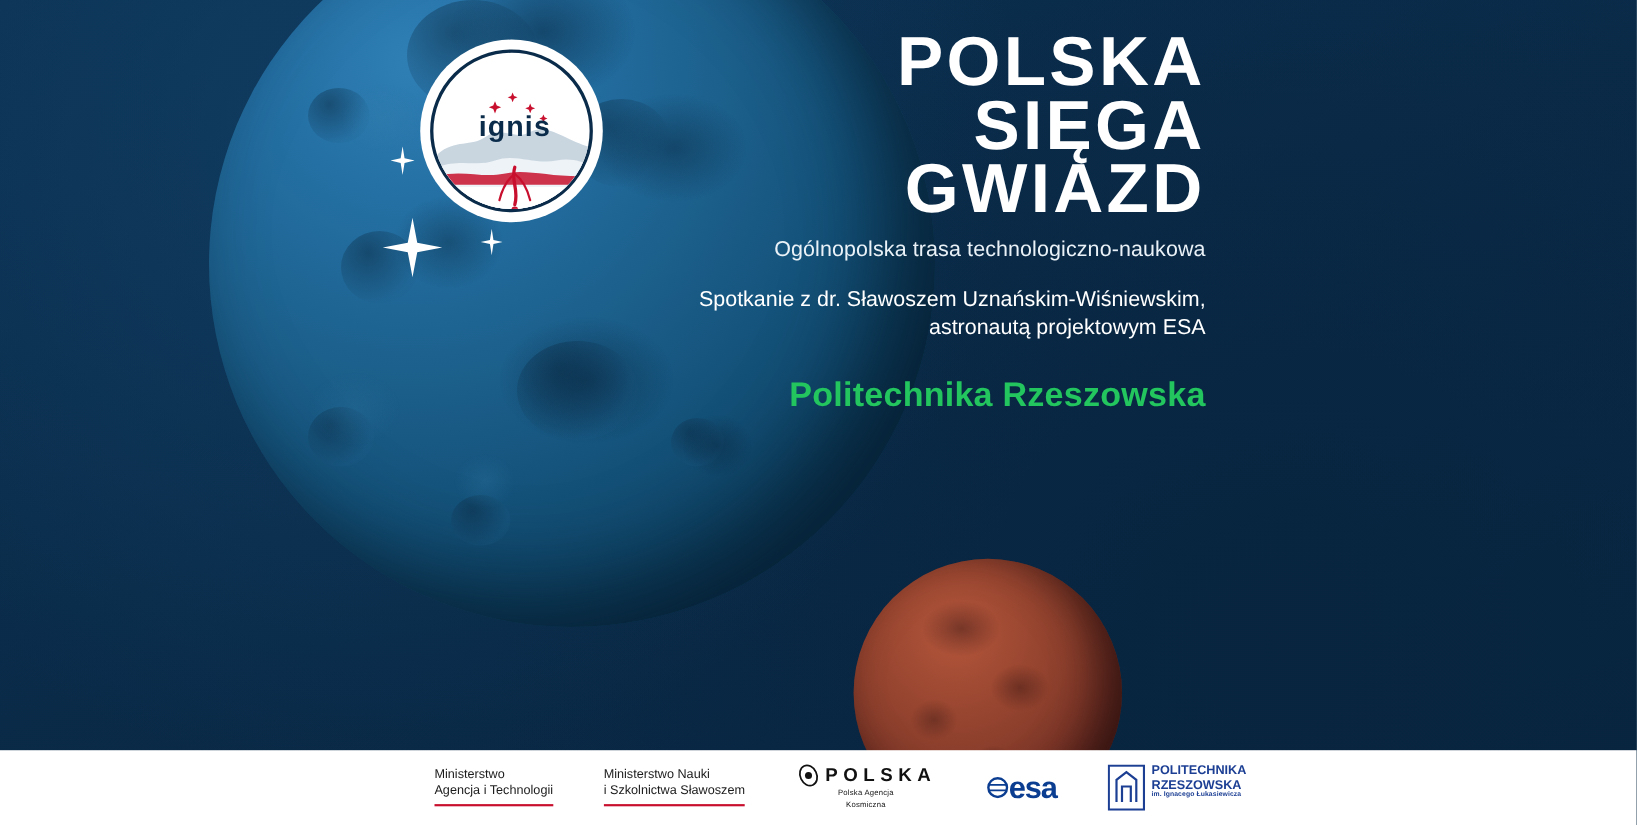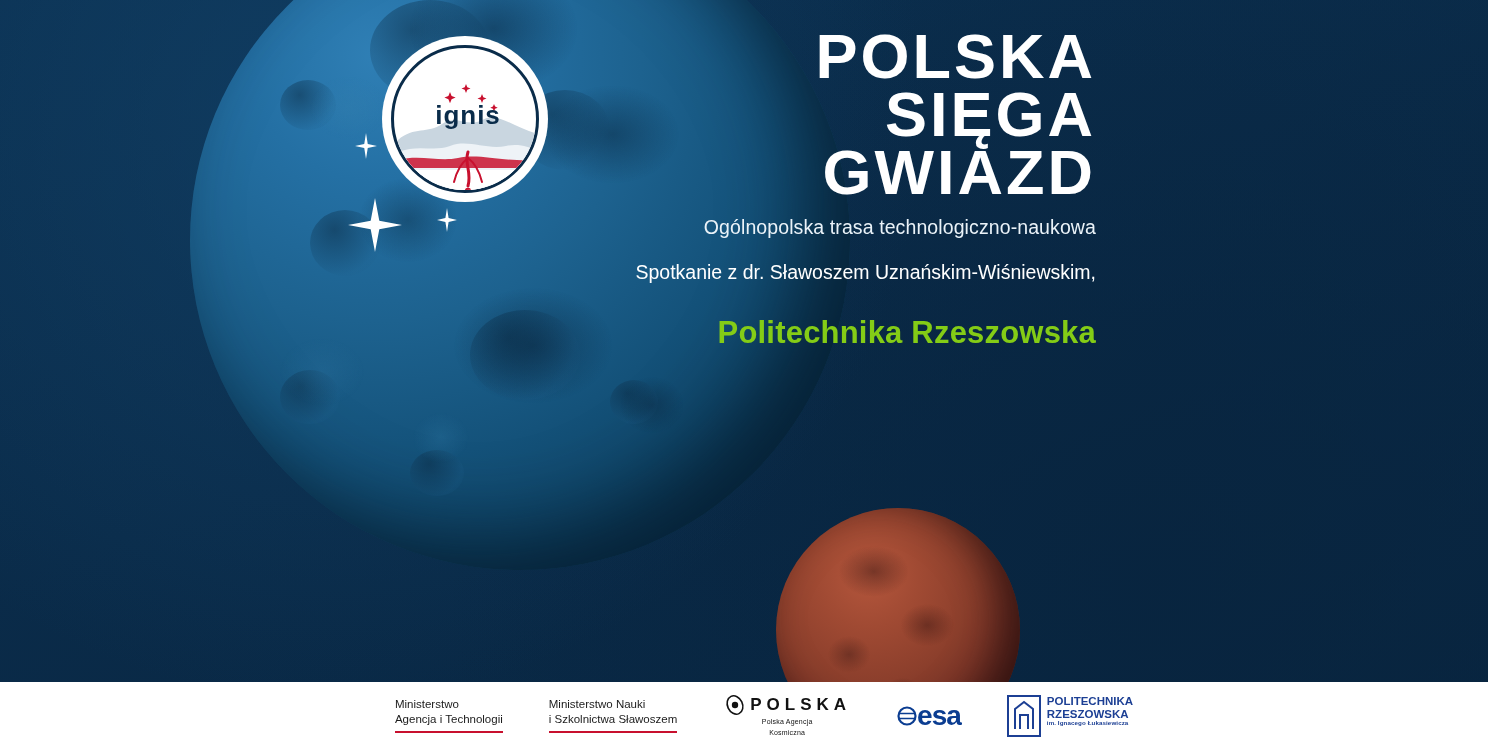--- a/index.html
+++ b/index.html
@@ -143,21 +143,21 @@
     margin-top: 20px;
     font-size: 19.5px;
     line-height: 1.35;
     font-weight: 400;
     color: #ffffff;
   }
   .venue {
     margin-top: 30px;
     font-size: 31px;
     font-weight: 700;
-    color: #84cc16;
+    color: #22c55e;
     letter-spacing: 0.2px;
   }
 
   
   .footer {
     position: absolute;
     left: 0;
     bottom: 0;
     width: 1488px;
     height: 68px;
@@ -281,20 +281,21 @@
 
   <div class="text-block">
     <h1 class="title">
       <span class="title-line">POLSKA</span>
       <span class="title-line">SIĘGA</span>
       <span class="title-line">GWIAZD</span>
     </h1>
     <div class="subtitle">Ogólnopolska trasa technologiczno-naukowa</div>
     <div class="guest">
       <span>Spotkanie z dr. Sławoszem Uznańskim-Wiśniewskim,</span><br>
+      <span>astronautą projektowym ESA</span>
     </div>
     <div class="venue">Politechnika Rzeszowska</div>
   </div>
 
   <div class="footer">
 
     <div class="logo-slot">
       <div class="min-logo">
         <div>Ministerstwo</div>
         <div>Agencja i Technologii</div>

